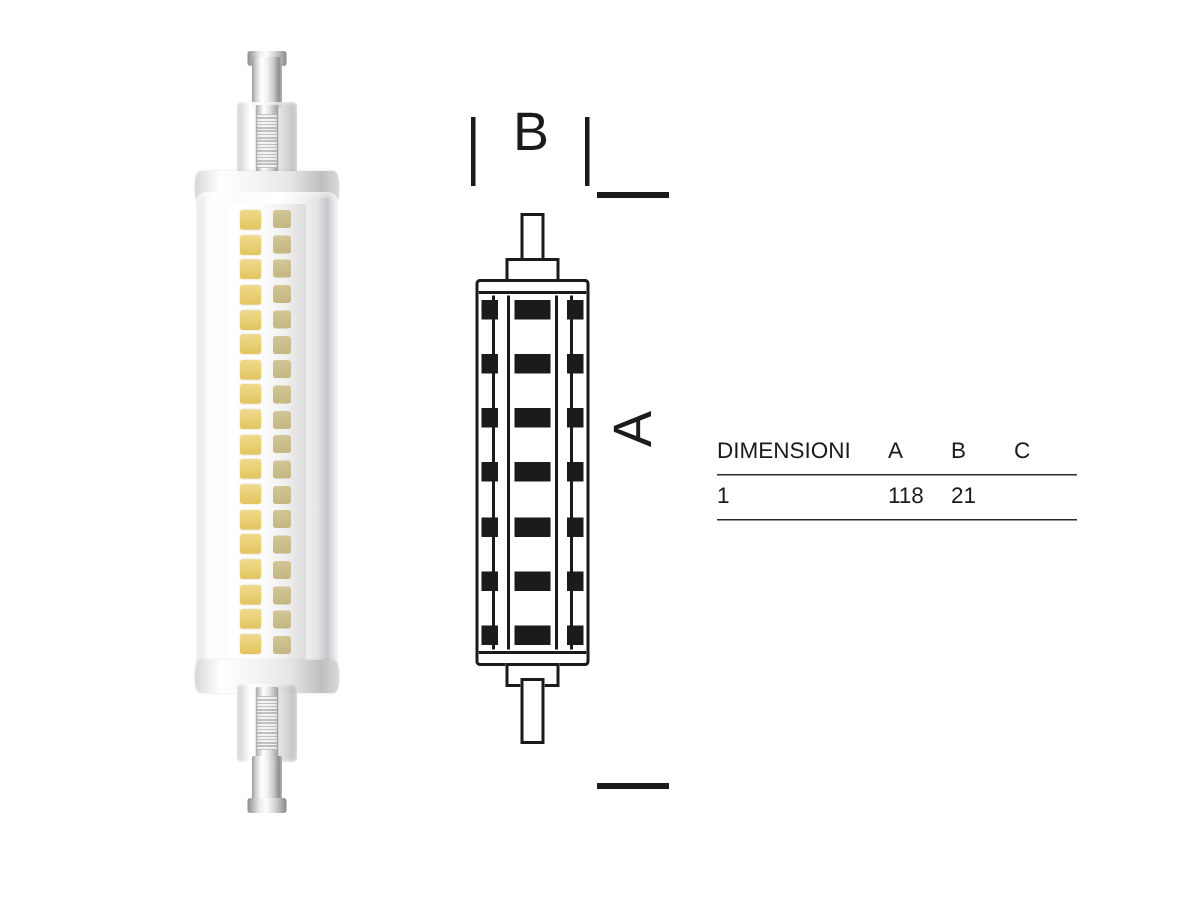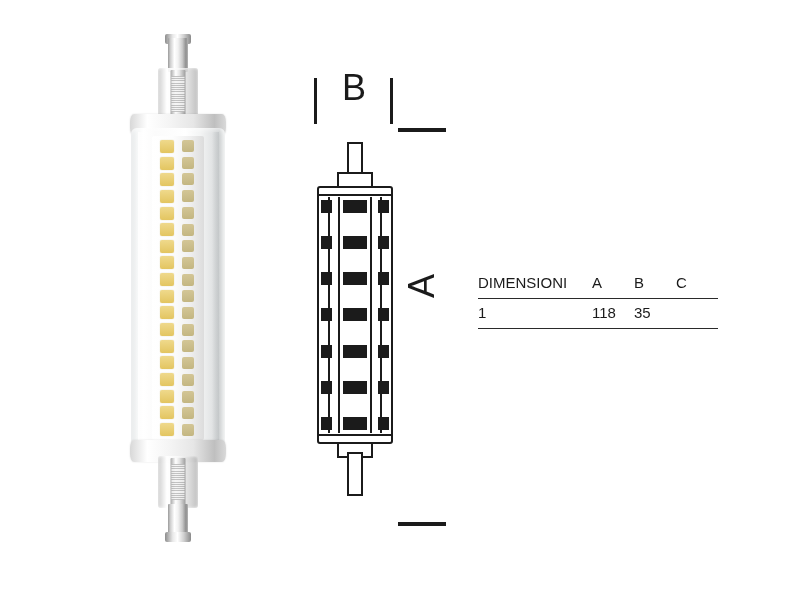--- a/index.html
+++ b/index.html
@@ -137,21 +137,21 @@
   #d-body .v1{left:9px;} #d-body .v2{left:19px;}
   #d-body .v3{right:19px;} #d-body .v4{right:9px;}
 
   .d-leds{position:absolute;left:0;right:0;top:12px;bottom:12px;display:flex;flex-direction:column;justify-content:space-between;}
   .d-row{position:relative;height:13px;}
   .d-row .mid{position:absolute;left:50%;transform:translateX(-50%);width:24px;height:13px;background:#1b1b1b;}
   .d-row .sl{position:absolute;left:2px;width:11px;height:13px;background:#1b1b1b;}
   .d-row .sr{position:absolute;right:2px;width:11px;height:13px;background:#1b1b1b;}
 
   
-  #table{position:absolute;left:478px;top:274px;width:240px;}
+  #table{position:absolute;left:478px;top:292px;width:240px;}
   #table table{border-collapse:collapse;width:100%;font-size:15px;color:#1b1b1b;}
   #table th{font-weight:normal;text-align:left;padding:0 0 7px 0;}
   #table td{padding:5px 0 7px 0;}
   #table .rule{height:0;border:0;border-top:1.6px solid #2a2a2a;margin:0;}
   .col-a,.col-b,.col-c{width:42px;}
   .col-label{width:auto;}
 </style>
 </head>
 <body>
 
@@ -293,21 +293,21 @@
           <th class="col-c">C</th>
         </tr>
       </thead>
     </table>
     <hr class="rule">
     <table>
       <tbody id="table-body">
         <tr>
           <td class="col-label">1</td>
           <td class="col-a">118</td>
-          <td class="col-b">35</td>
+          <td class="col-b">21</td>
           <td class="col-c"></td>
         </tr>
       </tbody>
     </table>
     <hr class="rule">
   </div>
 
 </div>
 
 </body></html>

